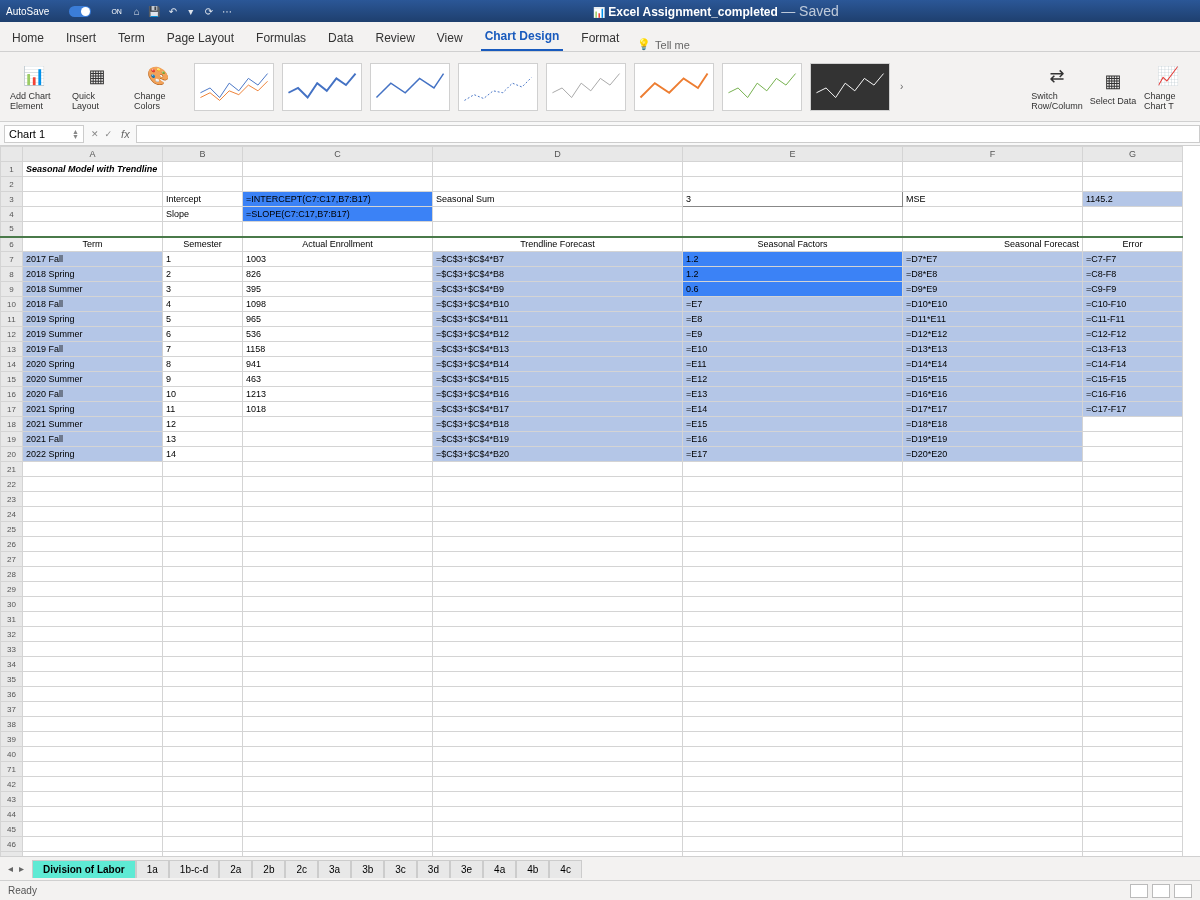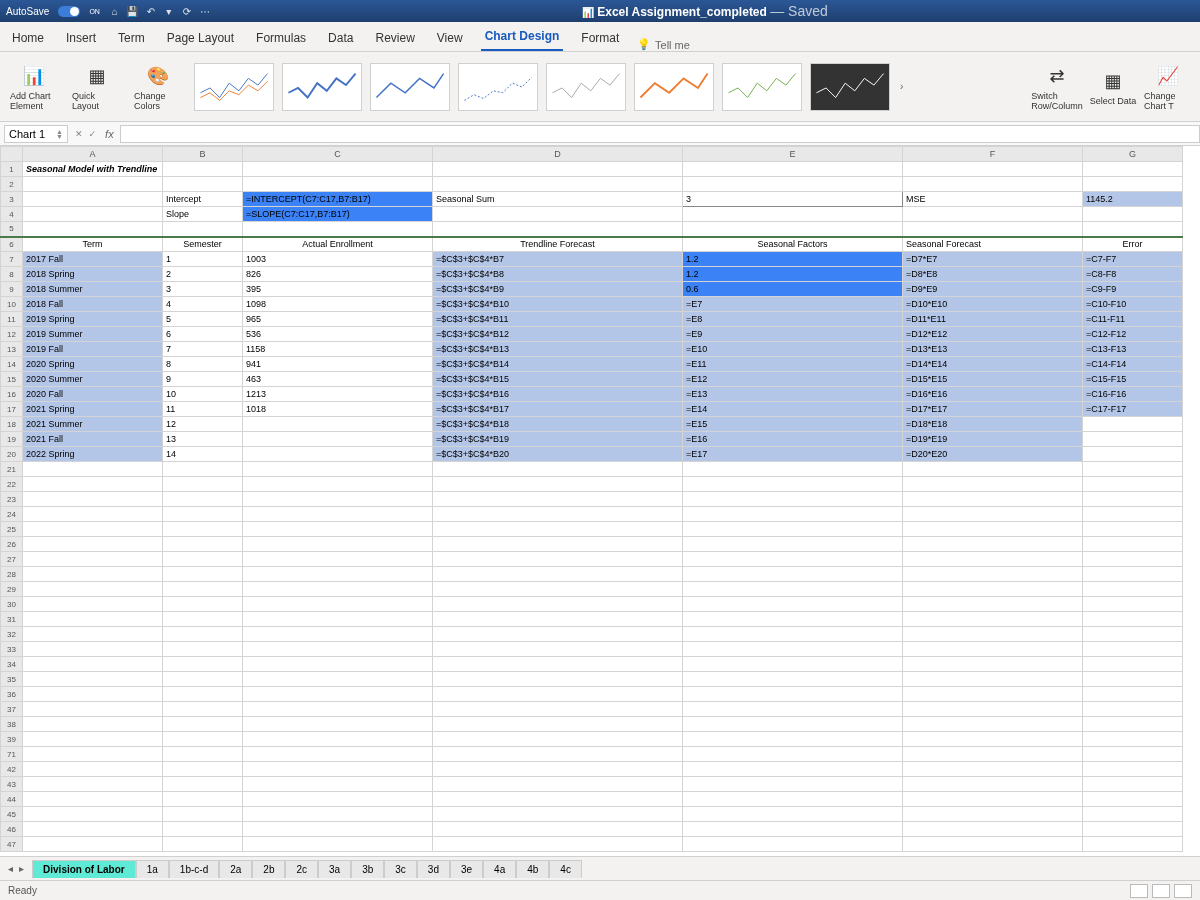--- a/index.html
+++ b/index.html
@@ -1,36 +1,36 @@
 <!DOCTYPE html>
 <html><head>
 <meta charset="utf-8">
 <style>
   * { box-sizing: border-box; margin: 0; padding: 0; font-family: "Segoe UI", Arial, sans-serif; }
   body { width: 1200px; height: 900px; overflow: hidden; background: #e8e8e8; display: flex; flex-direction: column; }
   .titlebar { height: 22px; background: linear-gradient(#2b5797,#1e3f6e); display: flex; align-items: center; padding: 0 6px; color: #fff; font-size: 10px; }
-  .titlebar .auto-save { display: flex; align-items: center; gap: 9px; margin-right: 8px; }
+  .titlebar .auto-save { display: flex; align-items: center; gap: 20px; margin-right: 8px; }
   .titlebar .switch { width: 22px; height: 11px; border-radius: 6px; background: #3b7dd8; position: relative; }
   .titlebar .switch::after { content:""; position:absolute; right:1px; top:1px; width:9px; height:9px; border-radius:50%; background:#fff; }
   .titlebar .qat-ico { width:14px; height:14px; margin-right:4px; opacity:.85; display:flex; align-items:center; justify-content:center; font-size:10px; }
   .titlebar .doc-title { flex:1; text-align:center; font-size:12px; font-weight:600; }
   .titlebar .doc-title .saved { opacity:.7; font-weight:400; font-size:14px; }
   .tabs { height: 30px; background: #f3f2f1; display:flex; align-items:flex-end; padding: 0 8px; gap: 14px; border-bottom:1px solid #d0d0d0; }
   .tabs .tab { font-size:12px; padding: 6px 4px; cursor:pointer; color:#333; }
   .tabs .tab.active { color:#185abd; border-bottom:2px solid #185abd; font-weight:600; }
   .tabs .tellme { display:flex; align-items:center; gap:4px; font-size:11px; color:#666; }
   .ribbon { height: 70px; background:#f3f2f1; border-bottom:1px solid #d0d0d0; display:flex; align-items:center; padding: 4px 6px; gap:4px; }
   .rib-group { display:flex; flex-direction:column; align-items:center; gap:2px; padding:2px 4px; }
   .rib-btn-big { display:flex; flex-direction:column; align-items:center; font-size:9px; color:#333; cursor:pointer; gap:2px; width:50px; }
   .rib-ico { width:26px; height:26px; display:flex; align-items:center; justify-content:center; font-size:18px; }
   .chart-thumb { width:80px; height:48px; border:1px solid #d0d0d0; background:#fff; margin:0 2px; position:relative; overflow:hidden; }
   .chart-thumb svg { width:100%; height:100%; }
   .rib-right { margin-left:auto; display:flex; gap:6px; align-items:center; }
   .namebox-row { height: 24px; background:#f8f8f8; border-bottom:1px solid #d0d0d0; display:flex; align-items:center; font-size:11px; }
-  .namebox { width:64px; border:1px solid #ccc; background:#fff; margin:0 4px; padding:2px 4px; display:flex; align-items:center; justify-content:space-between; }
+  .namebox { width:80px; border:1px solid #ccc; background:#fff; margin:0 4px; padding:2px 4px; display:flex; align-items:center; justify-content:space-between; }
   .fx-ico { padding:0 6px; color:#666; font-style:italic; }
   .fx-input { flex:1; border:1px solid #ccc; background:#fff; height:18px; padding:0 4px; }
   .sheet { flex:1; overflow:auto; background:#fff; position:relative; font-size:9px; }
   table.grid { border-collapse:collapse; }
   table.grid th, table.grid td { border:1px solid #d4d4d4; height:15px; padding:0 3px; white-space:nowrap; vertical-align:middle; }
   table.grid th { background:#e8e8e8; font-weight:400; color:#555; font-size:9px; text-align:center; }
   .rowhdr { background:#e8e8e8; text-align:center; color:#555; width:22px; min-width:22px; font-size:8px; }
   .colA { width:140px; min-width:140px; }
   .colB { width:80px; min-width:80px; }
   .colC { width:190px; min-width:190px; }
@@ -233,21 +233,21 @@
           <td></td>
           <td></td>
         </tr>
   <tr class="green-border">
           <td class="rowhdr">6</td>
     <td style="text-align:center">Term</td>
     <td style="text-align:center">Semester</td>
     <td style="text-align:center">Actual Enrollment</td>
     <td style="text-align:center">Trendline Forecast</td>
     <td style="text-align:center">Seasonal Factors</td>
-    <td style="text-align:left">Seasonal Forecast</td>
+    <td style="text-align:right">Seasonal Forecast</td>
     <td style="text-align:center">Error</td>
   </tr>
 
   <tr class="green-row">
           <td class="rowhdr">7</td>
           <td class="blue">2017 Fall</td>
           <td>1</td>
           <td>1003</td>
           <td class="blue">=$C$3+$C$4*B7</td>
           <td class="yellow">1.2</td>
@@ -560,20 +560,30 @@
           <td></td>
           <td></td>
           <td></td>
           <td></td>
           <td></td>
           <td></td>
           <td></td>
         </tr>
   <tr>
           <td class="rowhdr">39</td>
+          <td></td>
+          <td></td>
+          <td></td>
+          <td></td>
+          <td></td>
+          <td></td>
+          <td></td>
+        </tr>
+  <tr>
+          <td class="rowhdr">40</td>
           <td></td>
           <td></td>
           <td></td>
           <td></td>
           <td></td>
           <td></td>
           <td></td>
         </tr>
   <tr>
           <td class="rowhdr">71</td>

